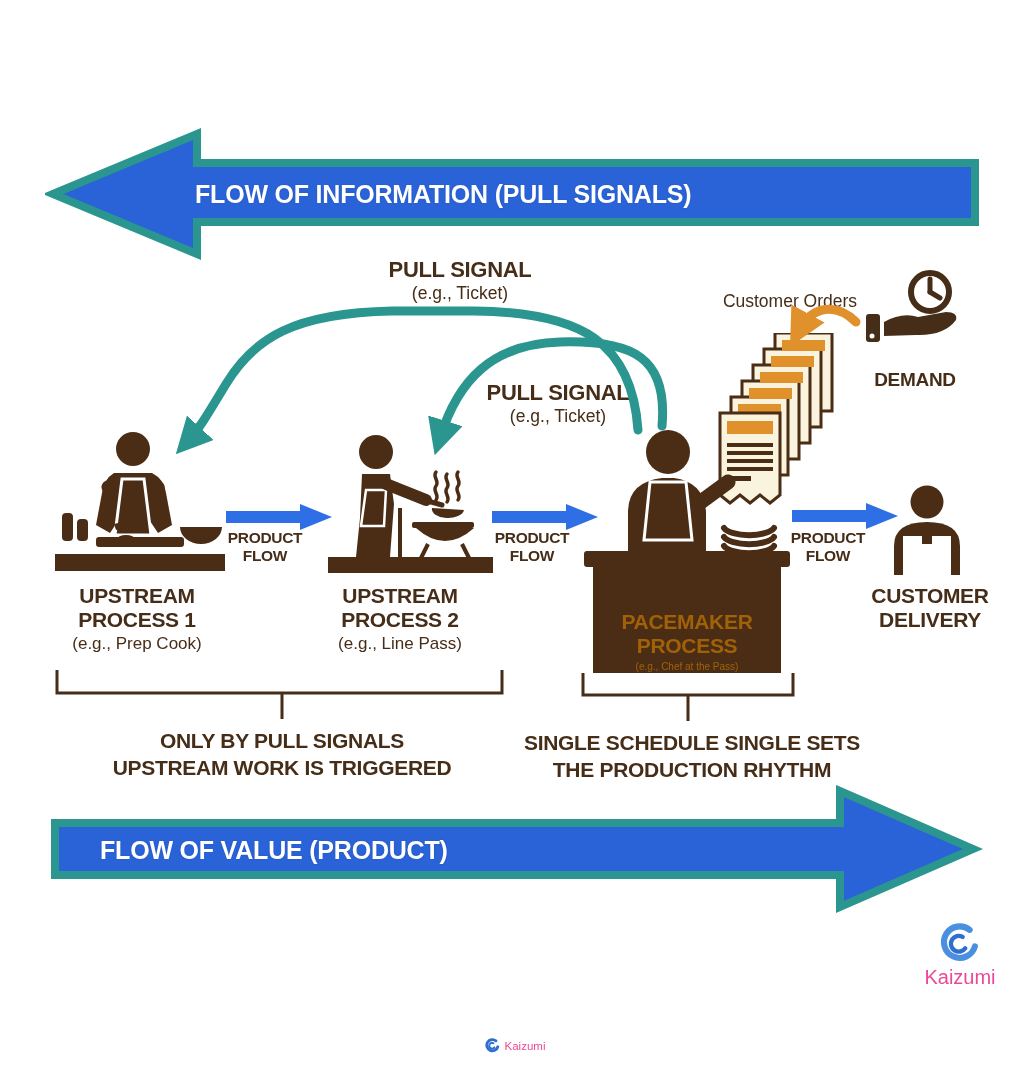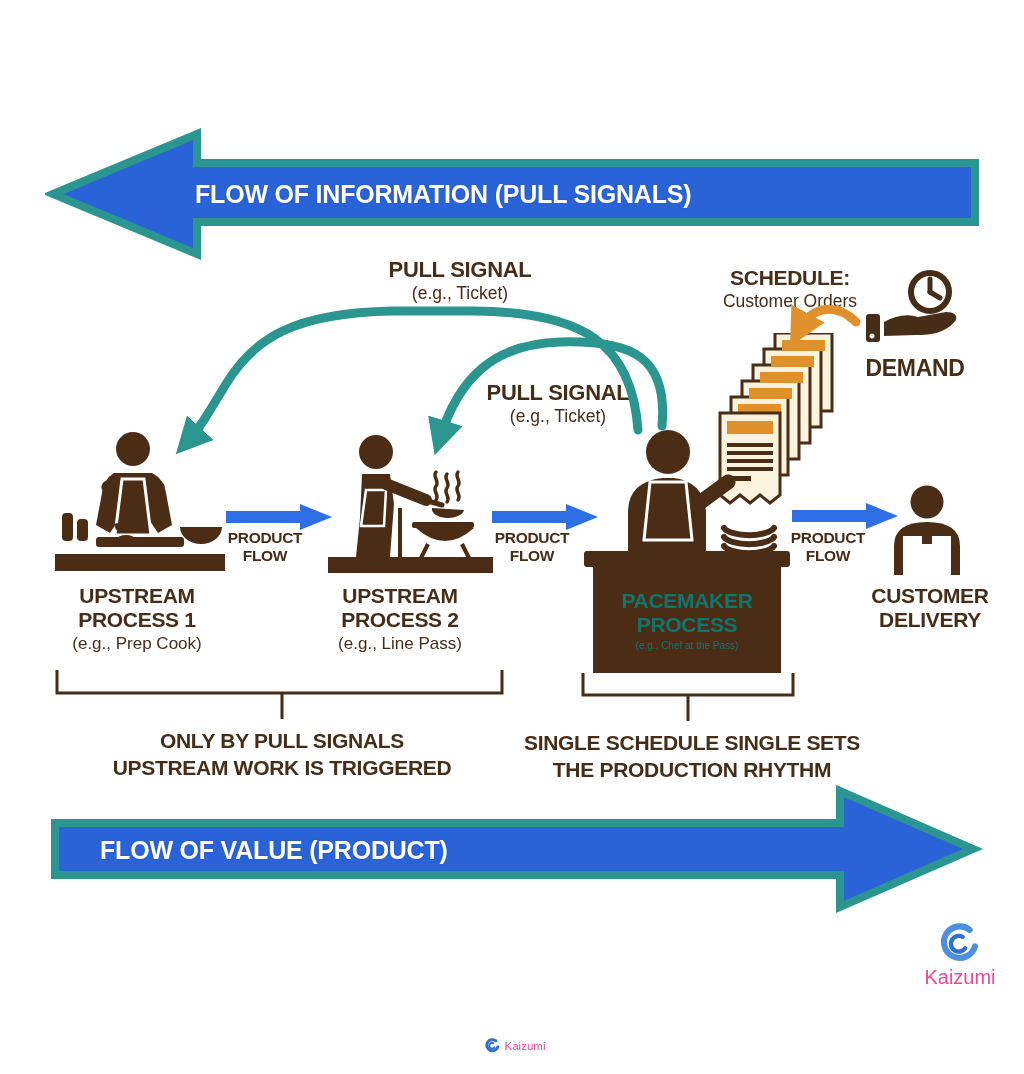--- a/index.html
+++ b/index.html
@@ -17,22 +17,22 @@
   }
   .pull-title{font-size:22px;line-height:1.05;}
   .pull-sub{font-size:17.5px;line-height:1.05;}
   .proc-name{font-size:21px;line-height:1.14;}
   .proc-ex{font-size:17px;line-height:1.1;margin-top:3px;}
   .pflow{font-size:15.5px;line-height:1.15;font-weight:700;color:#462d18;letter-spacing:-0.3px;text-align:center;}
   .annot{font-size:21px;line-height:1.28;font-weight:700;color:#462d18;letter-spacing:-0.3px;text-align:center;}
   .desk{
     position:absolute;background:#4b2d16;border-radius:3px;
   }
-  .desk-text{position:absolute;left:593px;top:567px;width:188px;height:106px;
-    display:flex;flex-direction:column;align-items:center;justify-content:center;color:#0f766e;text-align:center;}
+  .desk-text{position:absolute;left:593px;top:588px;width:188px;height:106px;
+    display:flex;flex-direction:column;align-items:center;justify-content:center;color:#a16207;text-align:center;}
   .desk-line{font-weight:700;font-size:21px;line-height:1.12;letter-spacing:-0.3px;}
   .desk-ex{font-weight:400;font-size:10px;margin-top:4px;}
   .kz-name{font-weight:400;color:#ec4899;}
   svg{display:block;}
 </style>
 </head>
 <body>
 
 <div class="canvas">
 
@@ -40,32 +40,31 @@
     <polygon points="8,66 152,6 152,35 930,35 930,94 152,94 152,126" fill="#2a63d8" stroke="#2a968f" stroke-width="8" stroke-linejoin="miter"></polygon>
   </svg>
   <div class="arrow-label" style="left:195px;top:180px;width:650px;">FLOW OF INFORMATION (PULL SIGNALS)</div>
 
   <div class="abs ctr bold-brown pull-title" style="left:330px;top:258px;width:260px;">PULL SIGNAL</div>
   <div class="abs ctr reg-brown pull-sub" style="left:330px;top:284px;width:260px;">(e.g., Ticket)</div>
 
   <div class="abs ctr bold-brown pull-title" style="left:428px;top:381px;width:260px;">PULL SIGNAL</div>
   <div class="abs ctr reg-brown pull-sub" style="left:428px;top:407px;width:260px;">(e.g., Ticket)</div>
 
-  <div class="abs ctr bold-brown" style="left:690px;top:266px;width:200px;font-size:21px;">SCHEDULE:</div>
   <div class="abs ctr reg-brown" style="left:690px;top:291px;width:200px;font-size:17.5px;">Customer Orders</div>
 
   <svg class="abs" style="left:858px;top:262px;" width="112" height="92" viewBox="0 0 112 92">
     <circle cx="72" cy="30" r="19" fill="none" stroke="#462d18" stroke-width="6"></circle>
     <line x1="72" y1="30" x2="72" y2="17" stroke="#462d18" stroke-width="5" stroke-linecap="round"></line>
     <line x1="72" y1="30" x2="82" y2="36" stroke="#462d18" stroke-width="5" stroke-linecap="round"></line>
     <rect x="8" y="52" width="14" height="28" rx="3" fill="#462d18"></rect>
     <path d="M26,60 Q44,50 60,55 L88,50 Q100,50 98,58 Q86,74 58,73 L26,74 Z" fill="#462d18"></path>
     <circle cx="14" cy="74" r="2.5" fill="#ffffff"></circle>
   </svg>
-  <div class="abs ctr bold-brown" style="left:855px;top:355px;width:120px;font-size:23px;">DEMAND</div>
+  <div class="abs ctr bold-brown" style="left:855px;top:369px;width:120px;font-size:19px;">DEMAND</div>
 
   <svg class="abs" style="left:700px;top:333px;" width="140" height="175" viewBox="0 0 140 175">
     <g stroke="#4b2d16" stroke-width="3" fill="#faf3dd">
       <rect x="75" y="0" width="57" height="78"></rect>
       <rect x="64" y="16" width="57" height="78"></rect>
       <rect x="53" y="32" width="57" height="78"></rect>
       <rect x="42" y="48" width="57" height="78"></rect>
       <rect x="31" y="64" width="57" height="78"></rect>
     </g>
     <g fill="#e0912c">

